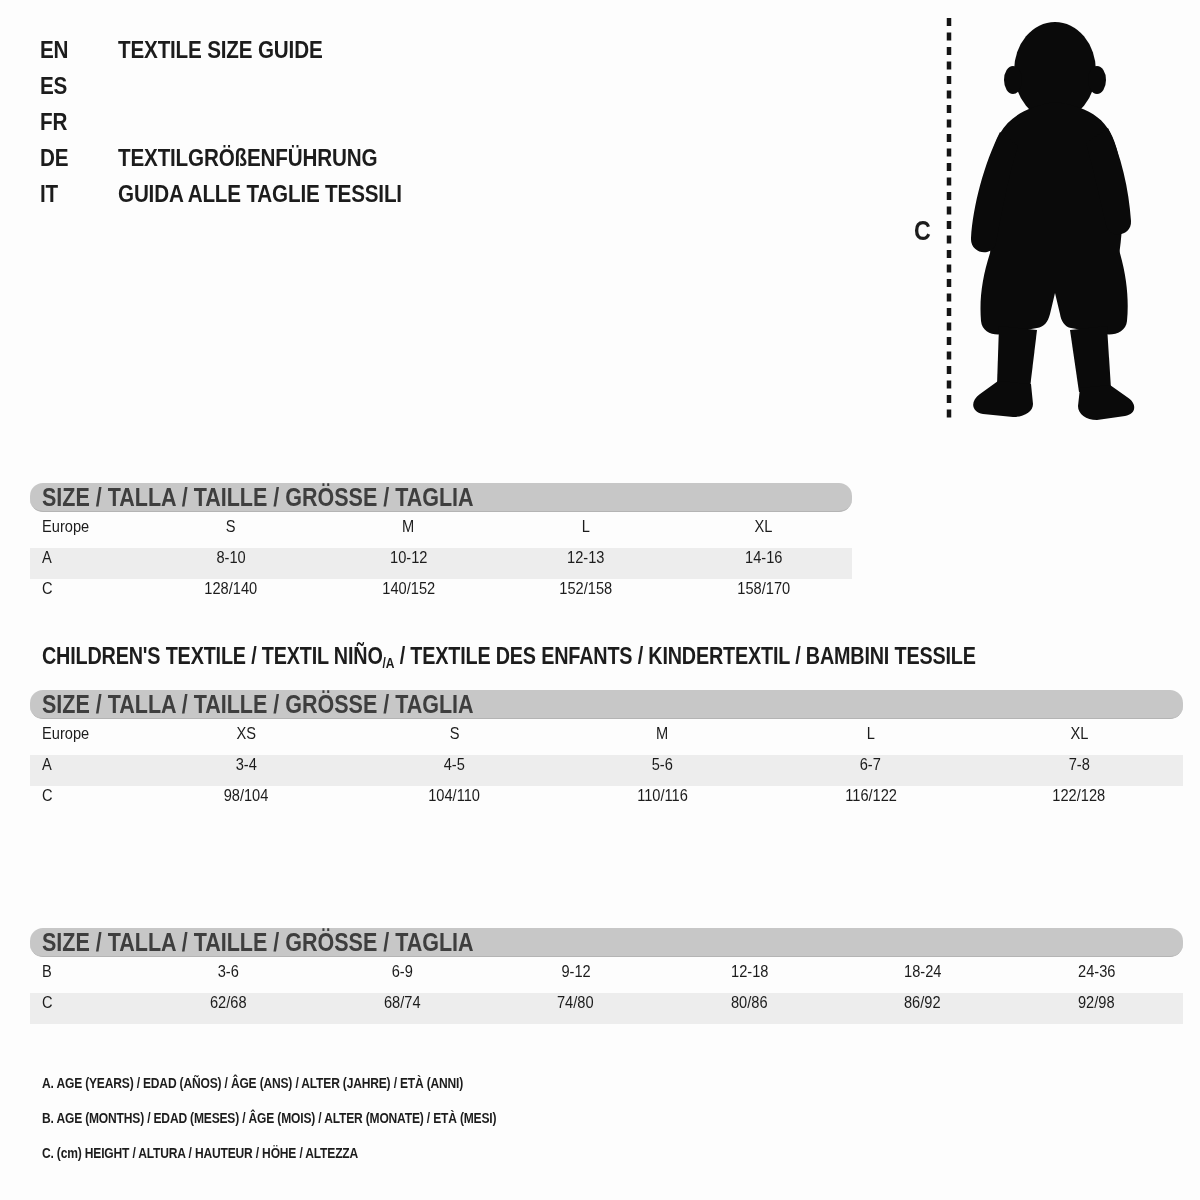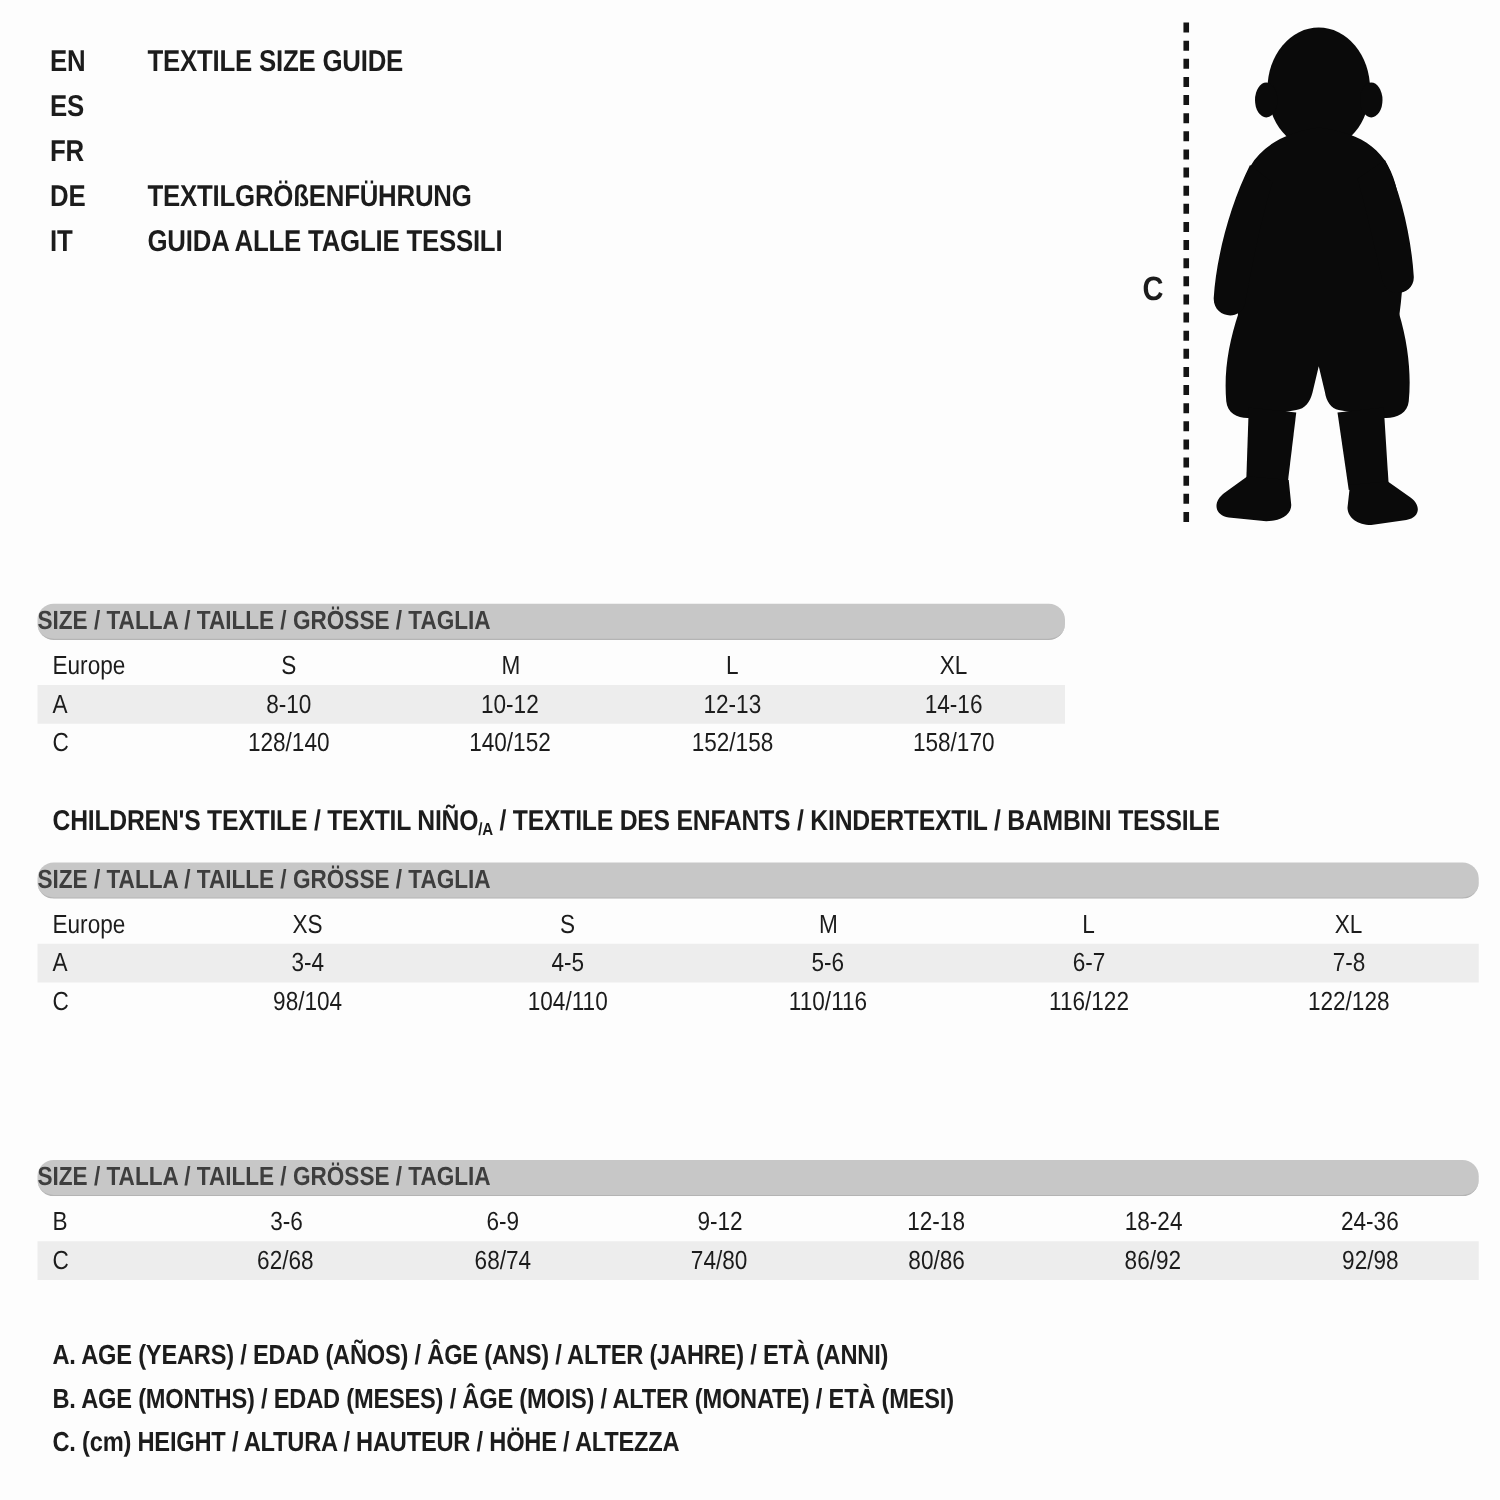--- a/index.html
+++ b/index.html
@@ -38,33 +38,34 @@
 
   
   .size-table{position:absolute;left:30px;}
   #junior-table{top:483px;width:822px;}
   #children-table{top:690px;width:1153px;}
   #babies-table{top:928px;width:1153px;}
 
   .size-bar{
     background:#c7c7c7;color:#3e3e3e;
     height:28px;line-height:28px;
-    font-weight:bold;font-size:21px;
+    padding-left:12px;
+    font-weight:bold;font-size:25px;
     border-bottom:1px solid #b4b4b4;
     margin-bottom:5px;
     border-radius:13px;
   }
-  .t-row{display:flex;height:31px;align-items:center;font-size:21px;}
+  .t-row{display:flex;height:31px;font-size:17px;}
   .t-row.shaded{background:#ededed;}
   .t-label{flex:0 0 112px;width:112px;padding-left:12px;box-sizing:border-box;}
   .t-cell{flex:1;text-align:center;}
 
   
   .footnotes{position:absolute;left:42px;top:1066px;}
-  .footnote{height:35px;line-height:35px;font-weight:bold;font-size:22px;letter-spacing:-0.2px;}
+  .footnote{height:35px;line-height:35px;font-weight:bold;font-size:14px;letter-spacing:-0.2px;}
 </style>
 </head>
 <body>
 
 <div class="page">
 
   <div class="lang-list">
     <div class="lang-row">
       <span class="lang-code"><span class="cx">EN</span></span>
       <span class="lang-title"><span class="cx">TEXTILE SIZE GUIDE</span></span>

